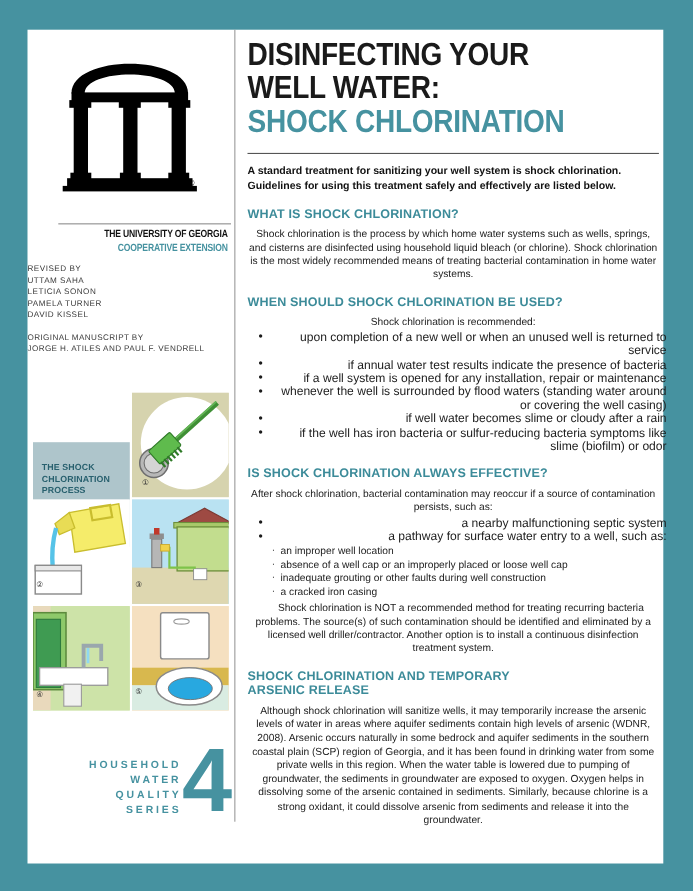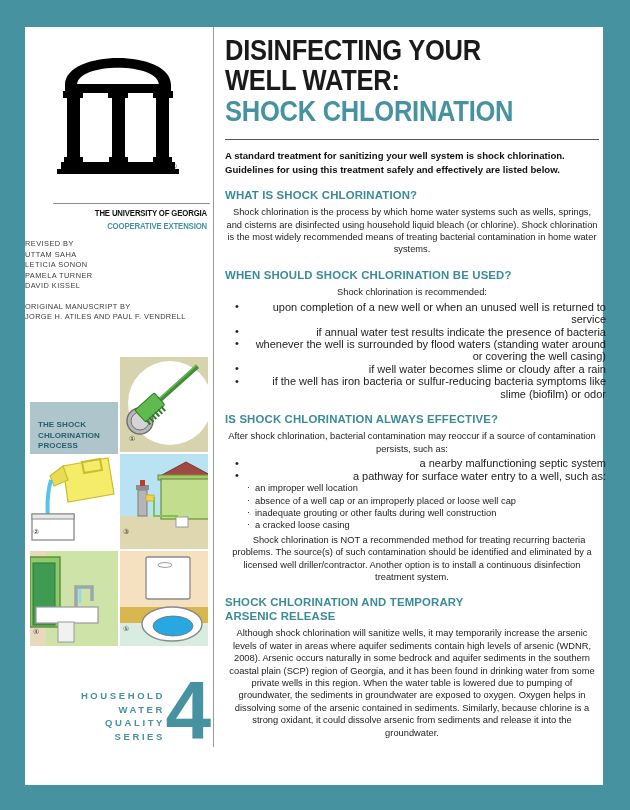--- a/index.html
+++ b/index.html
@@ -487,36 +487,37 @@
       <div class="intro">A standard treatment for sanitizing your well system is shock chlorination. Guidelines for using this treatment safely and effectively are listed below.</div>
 
       <h2 class="sec">WHAT IS SHOCK CHLORINATION?</h2>
       <p class="body">Shock chlorination is the process by which home water systems such as wells, springs, and cisterns are disinfected using household liquid bleach (or chlorine). Shock chlorination is the most widely recommended means of treating bacterial contamination in home water systems.</p>
 
       <h2 class="sec">WHEN SHOULD SHOCK CHLORINATION BE USED?</h2>
       <p class="body">Shock chlorination is recommended:</p>
       <ul class="bullets">
         <li>upon completion of a new well or when an unused well is returned to service</li>
         <li>if annual water test results indicate the presence of bacteria</li>
+        <li>if a well system is opened for any installation, repair or maintenance</li>
         <li>whenever the well is surrounded by flood waters (standing water around or covering the well casing)</li>
         <li>if well water becomes slime or cloudy after a rain</li>
         <li>if the well has iron bacteria or sulfur-reducing bacteria symptoms like slime (biofilm) or odor</li>
       </ul>
 
       <h2 class="sec">IS SHOCK CHLORINATION ALWAYS EFFECTIVE?</h2>
       <p class="body">After shock chlorination, bacterial contamination may reoccur if a source of contamination persists, such as:</p>
       <ul class="bullets">
         <li>a nearby malfunctioning septic system</li>
         <li>a pathway for surface water entry to a well, such as:</li>
       </ul>
       <ul class="subdash">
         <li>an improper well location</li>
         <li>absence of a well cap or an improperly placed or loose well cap</li>
         <li>inadequate grouting or other faults during well construction</li>
-        <li>a cracked loose casing</li>
+        <li>a cracked iron casing</li>
       </ul>
       <p class="body indent" style="margin-top:2px;">Shock chlorination is NOT a recommended method for treating recurring bacteria problems. The source(s) of such contamination should be identified and eliminated by a licensed well driller/contractor. Another option is to install a continuous disinfection treatment system.</p>
 
       <h2 class="sec">SHOCK CHLORINATION AND TEMPORARY
 ARSENIC RELEASE</h2>
       <p class="body">Although shock chlorination will sanitize wells, it may temporarily increase the arsenic levels of water in areas where aquifer sediments contain high levels of arsenic (WDNR, 2008). Arsenic occurs naturally in some bedrock and aquifer sediments in the southern coastal plain (SCP) region of Georgia, and it has been found in drinking water from some private wells in this region. When the water table is lowered due to pumping of groundwater, the sediments in groundwater are exposed to oxygen. Oxygen helps in dissolving some of the arsenic contained in sediments. Similarly, because chlorine is a strong oxidant, it could dissolve arsenic from sediments and release it into the groundwater.</p>
     </div>
 
   </div>
 </div>

